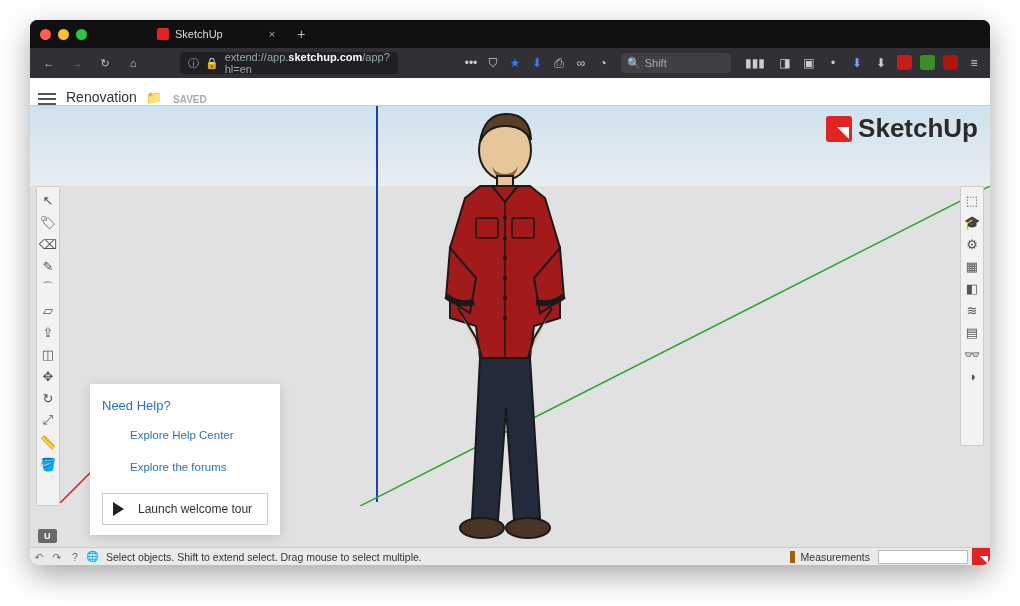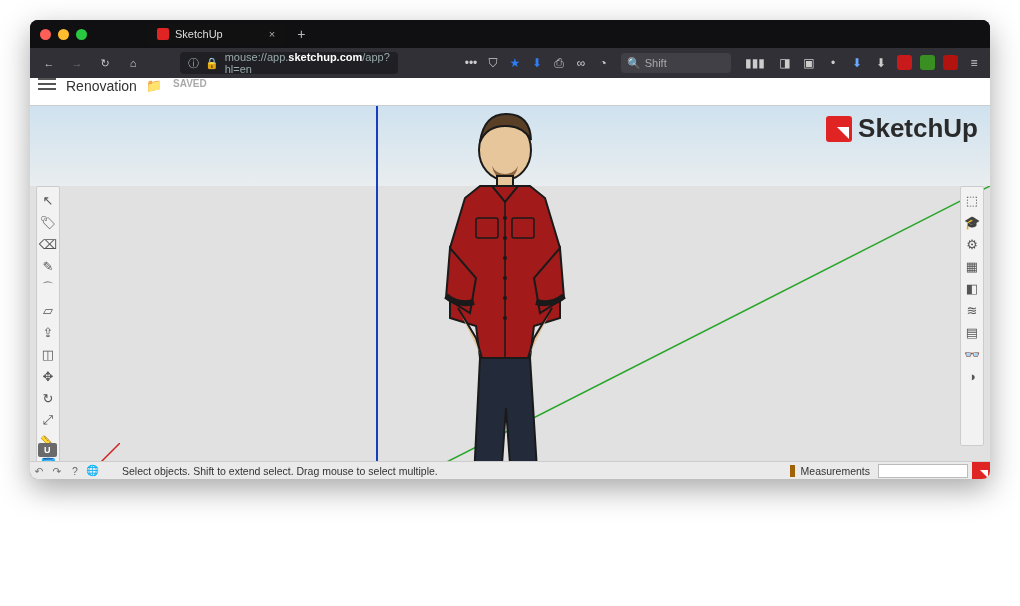--- a/index.html
+++ b/index.html
@@ -1,38 +1,38 @@
 <!DOCTYPE html>
 <html><head>
 <meta charset="utf-8">
 <style>
   *{box-sizing:border-box;margin:0;padding:0;font-family:-apple-system,Helvetica,Arial,sans-serif;}
   body{background:#fff;width:1020px;height:606px;overflow:hidden;position:relative;}
-  .window{position:absolute;left:30px;top:20px;width:960px;height:459px;border-radius:8px;overflow:hidden;box-shadow:0 10px 30px rgba(0,0,0,.35);background:#111;}
+  .window{position:absolute;left:30px;top:20px;width:960px;height:545px;border-radius:8px;overflow:hidden;box-shadow:0 10px 30px rgba(0,0,0,.35);background:#111;}
   .tabbar{height:28px;background:#101013;display:flex;align-items:center;padding:0 10px;color:#ddd;font-size:11px;}
   .dots{display:flex;gap:7px;margin-right:60px;}
   .dot{width:11px;height:11px;border-radius:50%;}
   .dot.r{background:#ff5f57;} .dot.y{background:#febc2e;} .dot.g{background:#28c840;}
   .tab{display:flex;align-items:center;gap:6px;background:#111;padding:4px 10px;border-radius:3px 3px 0 0;}
   .tab-close{margin-left:40px;color:#aaa;}
   .plus{margin-left:12px;color:#bbb;font-size:14px;}
   .addrbar{height:30px;background:#303036;display:flex;align-items:center;padding:0 8px;gap:6px;color:#bbb;font-size:11px;}
   .navbtn{width:22px;height:22px;display:flex;align-items:center;justify-content:center;color:#ccc;border-radius:3px;}
   .url{flex:0 0 200px;background:#1f1f24;border-radius:4px;height:22px;display:flex;align-items:center;padding:0 8px;gap:6px;color:#9aa;margin-left:30px}
   .lock{color:#52c45a;font-weight:600;}
   .url .host b{color:#fff;margin-top:24px;}
   .addrspacer{flex:1;}
   .ticon{width:16px;height:16px;display:flex;align-items:center;justify-content:center;color:#ccc;font-size:12px;}
   .ticon.star{color:#2f7df6;}
   .search{background:#404046;border-radius:4px;height:20px;width:110px;display:flex;align-items:center;padding:0 6px;color:#aaa;margin-left:4px;font-size:11px;gap:4px;}
   .ext{display:flex;gap:8px;margin-left:8px;}
   .chip{width:15px;height:15px;border-radius:3px;}
   
   .app{position:relative;height:calc(100% - 58px);background:#e2e2e2;overflow:hidden;}
-  .appheader{position:absolute;left:0;right:0;top:0;height:28px;background:#fff;display:flex;align-items:flex-start;gap:10px;padding:0 8px;font-size:13px;color:#555;border-bottom:1px solid #ccc;z-index:6;}
+  .appheader{position:absolute;left:0;right:0;top:0;height:28px;background:#fff;display:flex;align-items:flex-end;gap:10px;padding:0 8px;font-size:13px;color:#555;border-bottom:1px solid #ccc;z-index:6;}
   .burger{width:18px;display:flex;flex-direction:column;gap:3px;}
   .burger span{height:2px;background:#555;}
   .fileicon{color:#999;}
   .saved{font-size:10px;font-weight:700;color:#aaa;}
   .sky{position:absolute;left:0;right:0;top:28px;height:80px;background:linear-gradient(#cfe2ef,#e9edef);z-index:1;}
   .ground{position:absolute;left:0;right:0;top:108px;bottom:15px;background:#e1e1e1;z-index:1;}
   .axis{position:absolute;z-index:2;}
   .axis.blue{left:346px;top:-6px;width:2px;height:430px;background:#153fbf;}
   .axis.green{right:0;top:108px;width:630px;height:320px;}
   .axis.red{left:30px;top:365px;width:60px;height:60px;}
@@ -47,21 +47,21 @@
   .ubtn{position:absolute;left:8px;bottom:22px;background:#6a6a6a;color:#fff;font-size:9px;padding:2px 6px;border-radius:2px;z-index:5;font-weight:600;}
   
   .help{position:absolute;left:60px;bottom:30px;width:190px;background:#fff;box-shadow:0 2px 10px rgba(0,0,0,.15);padding:14px 12px 10px;z-index:6;font-size:11.5px;}
   .help h4{color:#2d6fb7;font-weight:400;font-size:13px;margin-bottom:16px;}
   .help .link{color:#2d6fb7;margin:0 0 20px 28px;display:block;}
   .tour{border:1px solid #ccc;display:flex;align-items:center;gap:14px;padding:8px 10px;font-size:12px;color:#333;}
   .tour .play{width:0;height:0;border-top:7px solid transparent;border-bottom:7px solid transparent;border-left:11px solid #222;}
   
   .status{position:absolute;left:0;right:0;bottom:0;height:18px;background:#eaeaea;border-top:1px solid #ccc;display:flex;align-items:center;font-size:10.5px;color:#333;z-index:7;}
   .sicon{width:18px;display:flex;justify-content:center;color:#666;}
-  .status .msg{margin-left:20px;}
+  .status .msg{margin-left:4px;}
   .status .meas{margin-left:auto;padding:0 6px;border-left:5px solid #a16207;}
   .status .slogo{width:18px;height:18px;background:#e02424;margin-left:2px;position:relative;}
   .status .slogo:after{content:"";position:absolute;right:2px;bottom:2px;border-left:8px solid transparent;border-top:8px solid #fff;}
   
   .figure{position:absolute;left:390px;top:30px;z-index:4;}
 </style>
 </head>
 <body>
 
 <div class="window">
@@ -81,21 +81,21 @@
   </div>
 
   <div class="addrbar">
     <div class="navbtn">←</div>
     <div class="navbtn" style="opacity:.4">→</div>
     <div class="navbtn">↻</div>
     <div class="navbtn">⌂</div>
     <div class="url">
       <span>ⓘ</span>
       <span class="lock">🔒</span>
-      <span class="host"><span style="color:#9aa">mouse://</span><span style="color:#9aa">app.</span><b>sketchup.com</b><span style="color:#9aa">/app?hl=en</span></span>
+      <span class="host"><span style="color:#9aa">extend://</span><span style="color:#9aa">app.</span><b>sketchup.com</b><span style="color:#9aa">/app?hl=en</span></span>
     </div>
     <div class="addrspacer"></div>
     <div class="ticon">•••</div>
     <div class="ticon">⛉</div>
     <div class="ticon star">★</div>
     <div class="ticon" style="color:#2f7df6">⬇</div>
     <div class="ticon">⎙</div>
     <div class="ticon">∞</div>
     <div class="ticon">◔</div>
     <div class="search">
@@ -166,20 +166,29 @@
       <div class="tbtn">▦</div>
       <div class="tbtn">◧</div>
       <div class="tbtn">≋</div>
       <div class="tbtn">▤</div>
       <div class="tbtn">👓</div>
       <div class="tbtn">◑</div>
     </div>
 
     <div class="ubtn">U</div>
 
+    <div class="help">
+      <h4>Need Help?</h4>
+      <a class="link">Explore Help Center</a>
+      <a class="link">Explore the forums</a>
+      <div class="tour">
+        <span class="play"></span>
+        <span>Launch welcome tour</span>
+      </div>
+    </div>
 
     <svg class="figure" width="170" height="440" viewBox="0 0 170 440">
 
       <ellipse cx="85" cy="42" rx="26" ry="30" fill="#e6c69a" stroke="#1a1a1a" stroke-width="2"></ellipse>
       <path d="M60 34 q4 -28 26 -28 q24 0 25 26 q-8 -14 -26 -14 q-18 0 -25 16" fill="#5a3f27" stroke="#1a1a1a" stroke-width="2"></path>
       <path d="M72 58 q2 12 13 14 q11 -2 13 -14 q-4 8 -13 8 q-9 0 -13 -8" fill="#8a623e"></path>
 
       <rect x="77" y="68" width="16" height="10" fill="#e6c69a" stroke="#1a1a1a" stroke-width="2"></rect>
 
       <path d="M60 78 L45 90 L30 140 L30 210 L56 218 L60 250 L110 250 L114 218 L140 210 L140 140 L125 90 L110 78 Z" fill="#a31a1a" stroke="#1a1a1a" stroke-width="2"></path>

